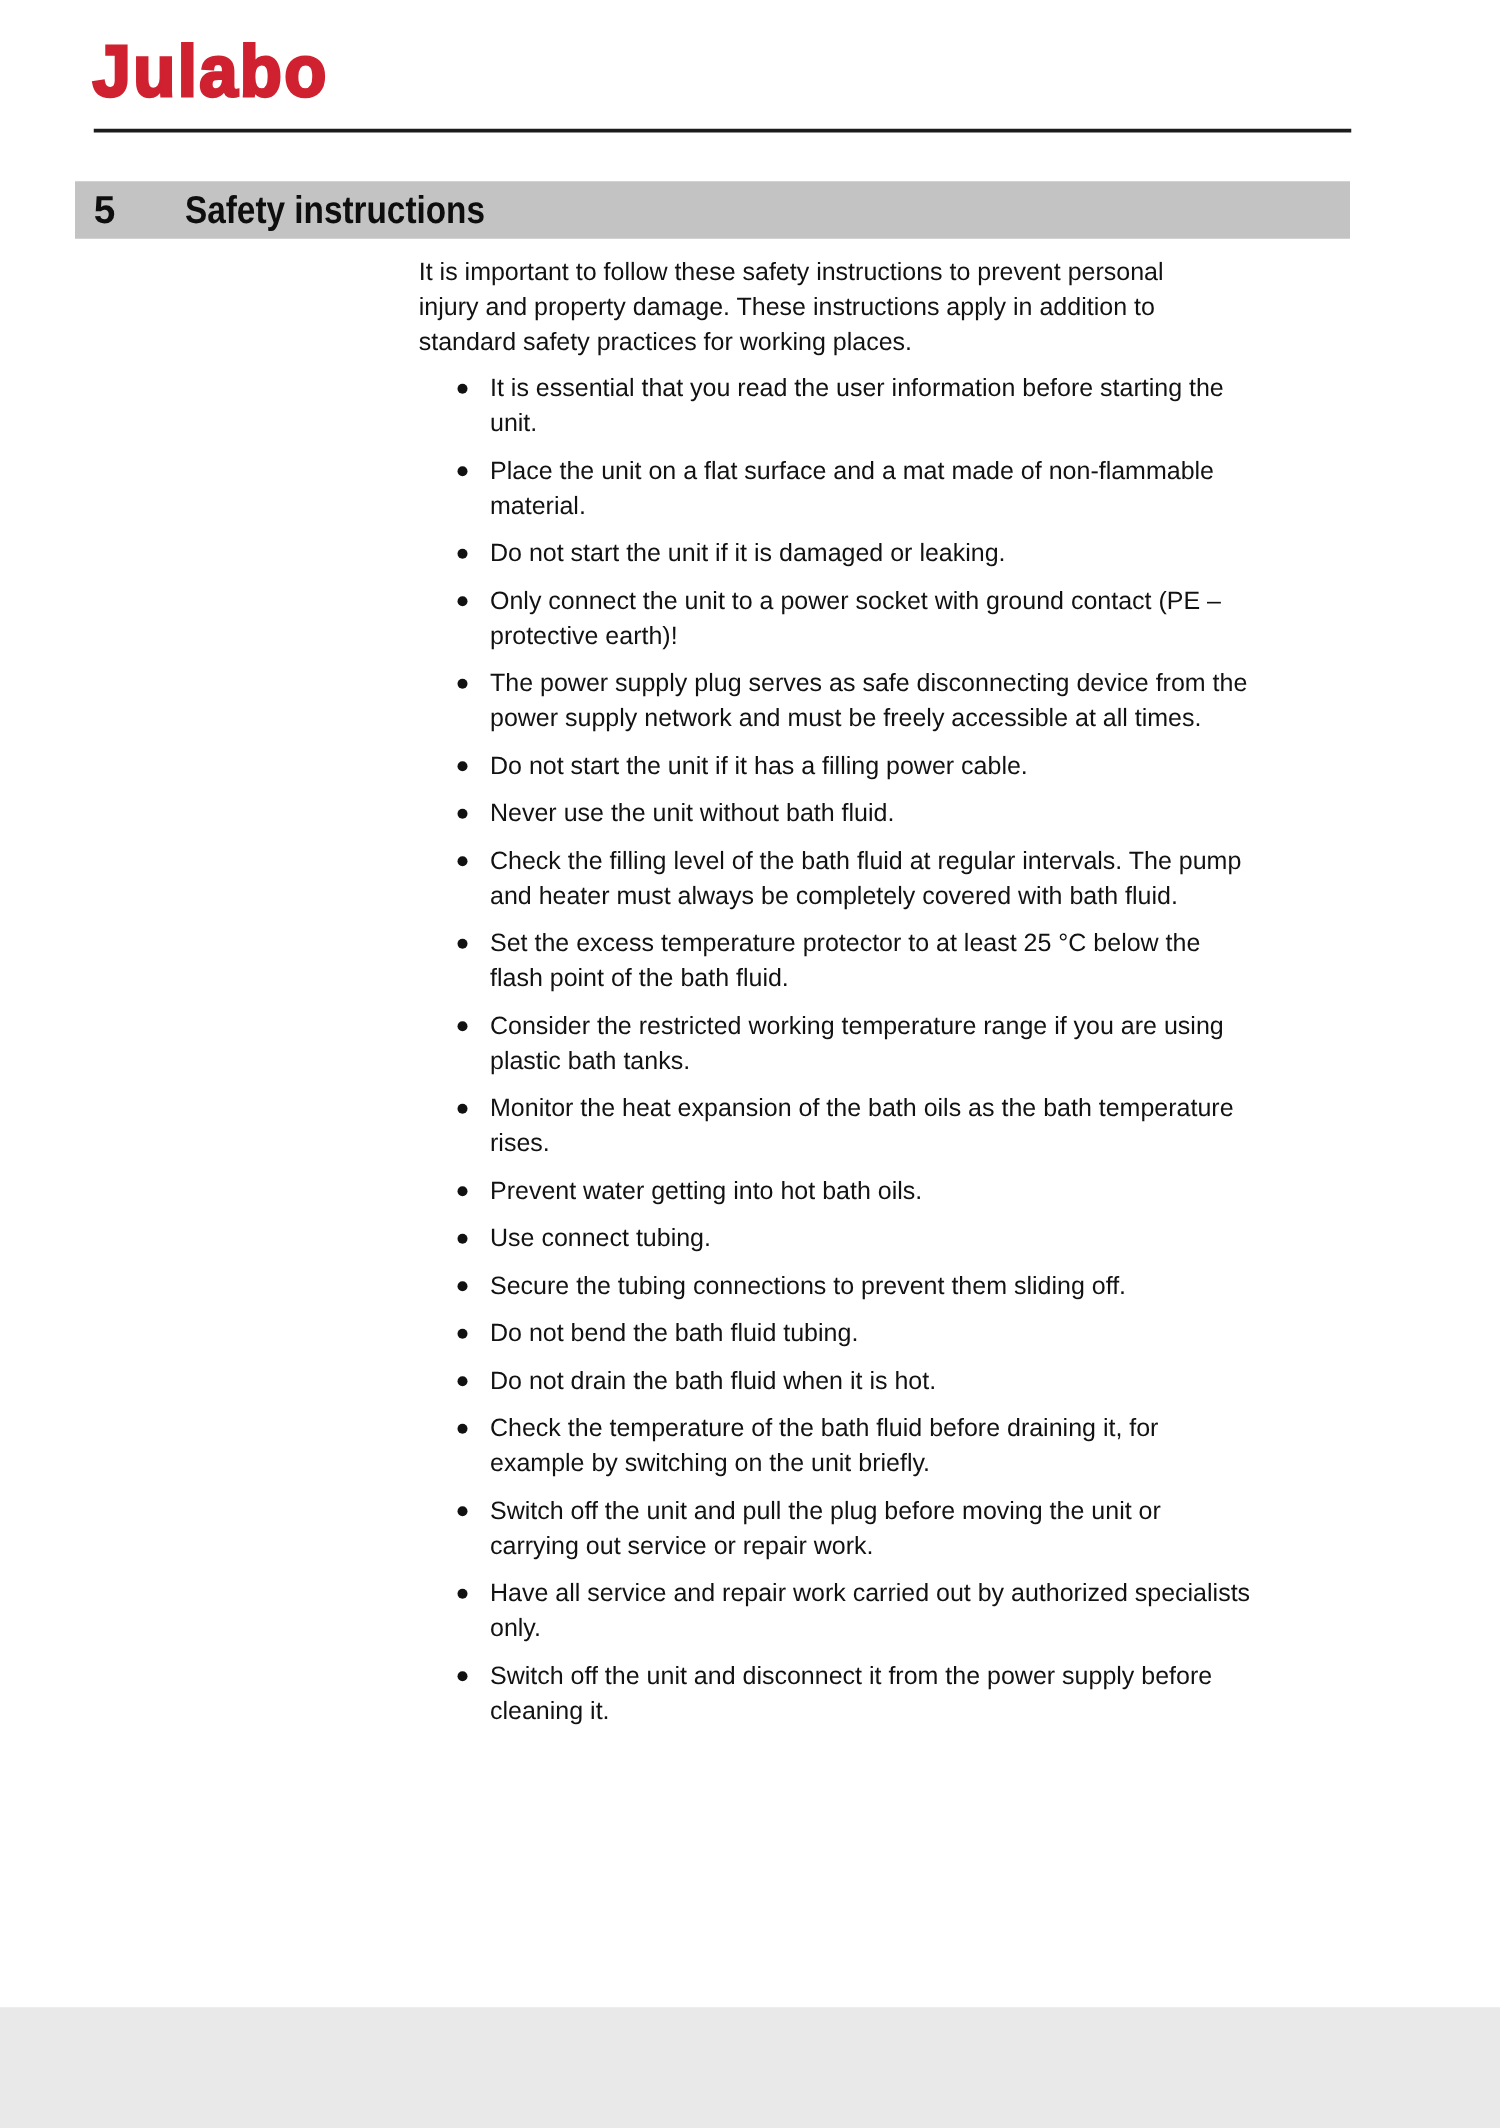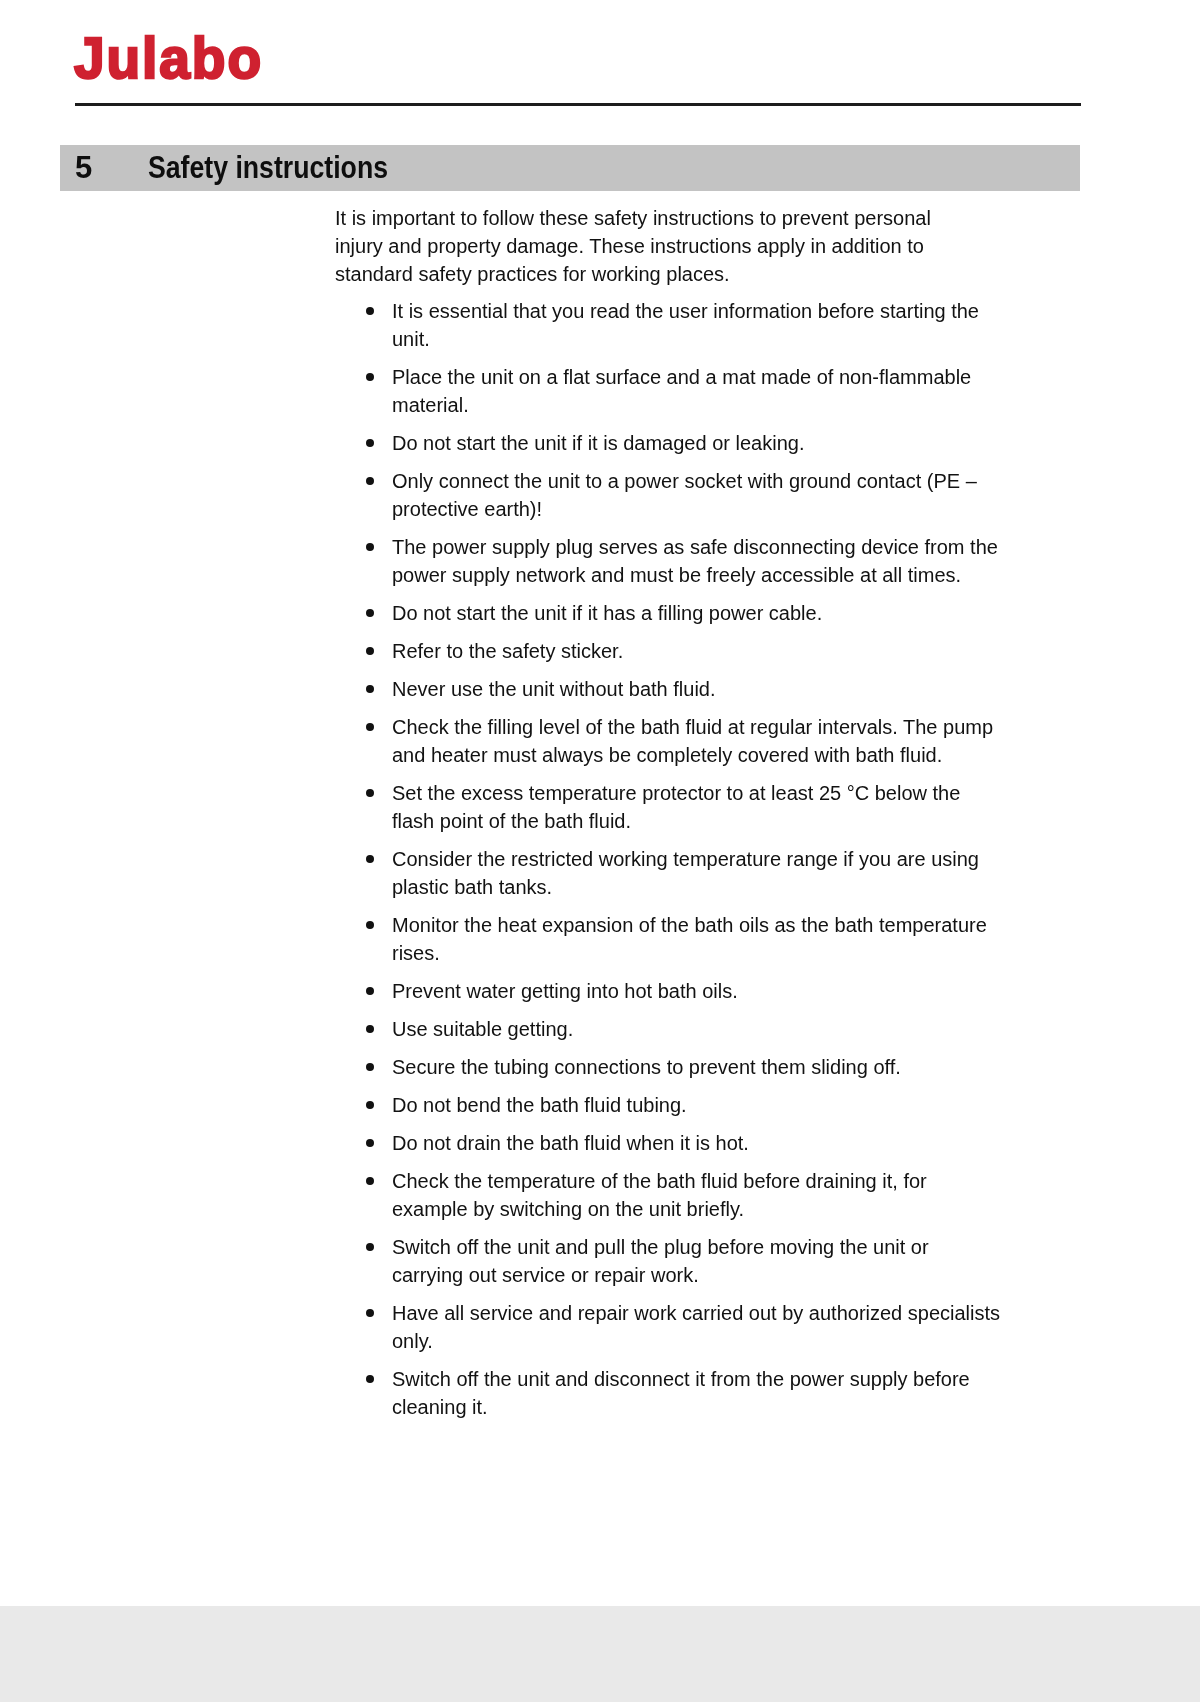--- a/index.html
+++ b/index.html
@@ -138,32 +138,31 @@
         <li>It is essential that you read the user information before starting the
 unit.</li>
         <li>Place the unit on a flat surface and a mat made of non-flammable
 material.</li>
         <li>Do not start the unit if it is damaged or leaking.</li>
         <li>Only connect the unit to a power socket with ground contact (PE –
 protective earth)!</li>
         <li>The power supply plug serves as safe disconnecting device from the
 power supply network and must be freely accessible at all times.</li>
         <li>Do not start the unit if it has a filling power cable.</li>
-        <li>Refer to the safety sticker.</li>
         <li>Never use the unit without bath fluid.</li>
         <li>Check the filling level of the bath fluid at regular intervals. The pump
 and heater must always be completely covered with bath fluid.</li>
         <li>Set the excess temperature protector to at least 25 °C below the
 flash point of the bath fluid.</li>
         <li>Consider the restricted working temperature range if you are using
 plastic bath tanks.</li>
         <li>Monitor the heat expansion of the bath oils as the bath temperature
 rises.</li>
         <li>Prevent water getting into hot bath oils.</li>
-        <li>Use suitable getting.</li>
+        <li>Use connect tubing.</li>
         <li>Secure the tubing connections to prevent them sliding off.</li>
         <li>Do not bend the bath fluid tubing.</li>
         <li>Do not drain the bath fluid when it is hot.</li>
         <li>Check the temperature of the bath fluid before draining it, for
 example by switching on the unit briefly.</li>
         <li>Switch off the unit and pull the plug before moving the unit or
 carrying out service or repair work.</li>
         <li>Have all service and repair work carried out by authorized specialists
 only.</li>
         <li>Switch off the unit and disconnect it from the power supply before

